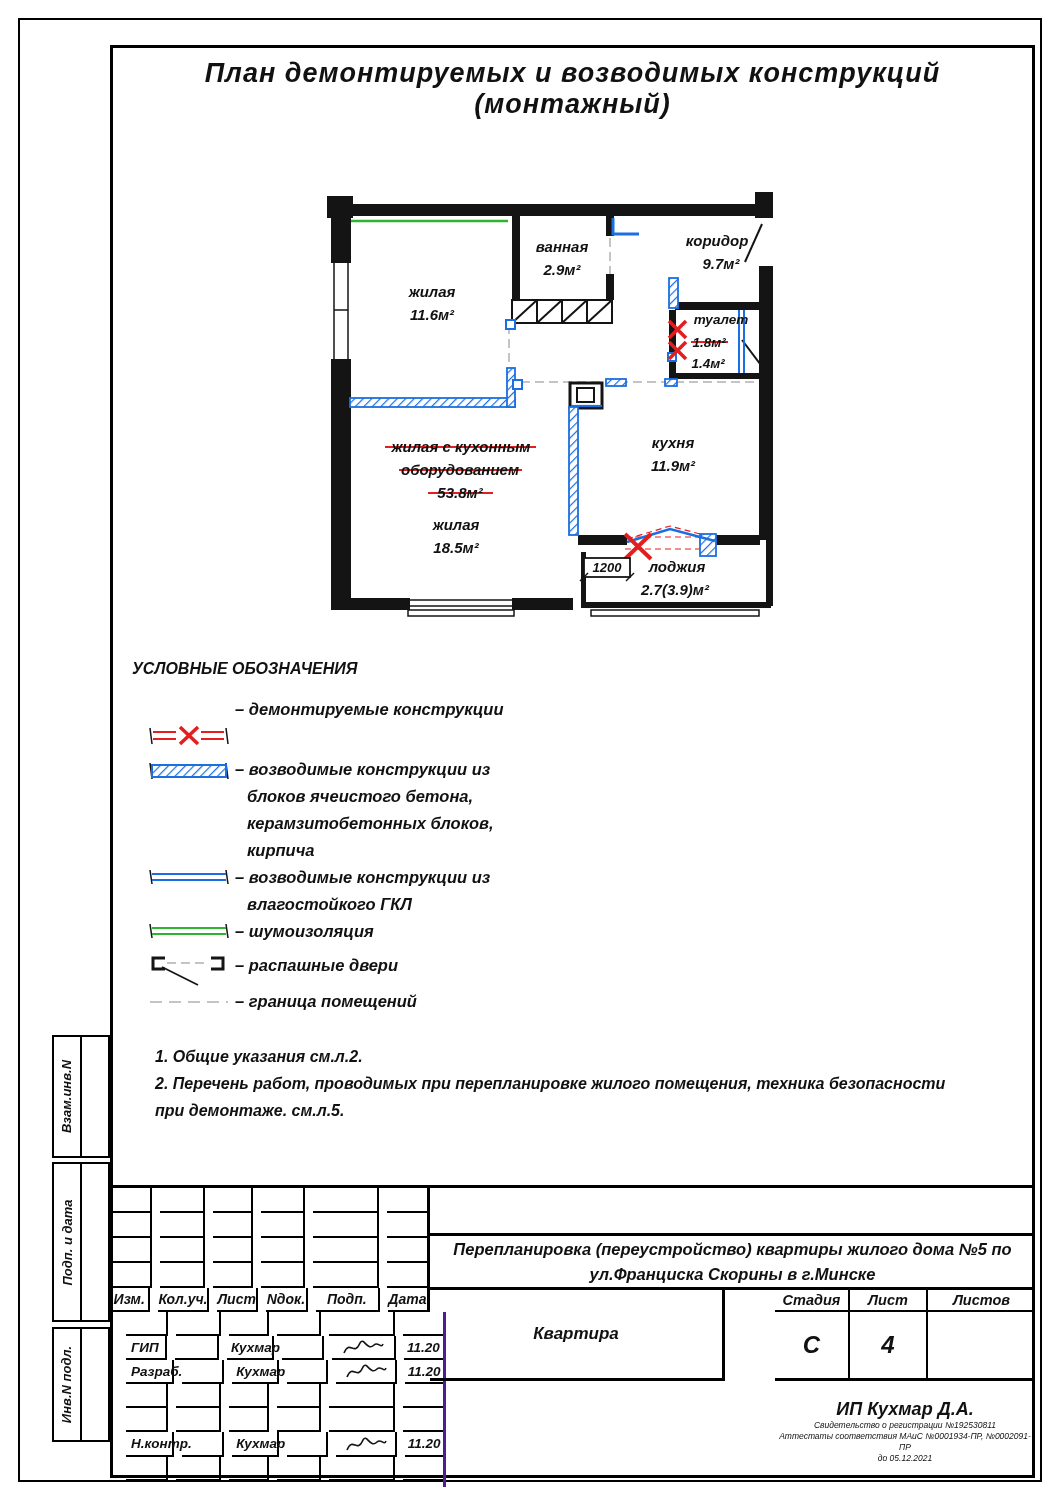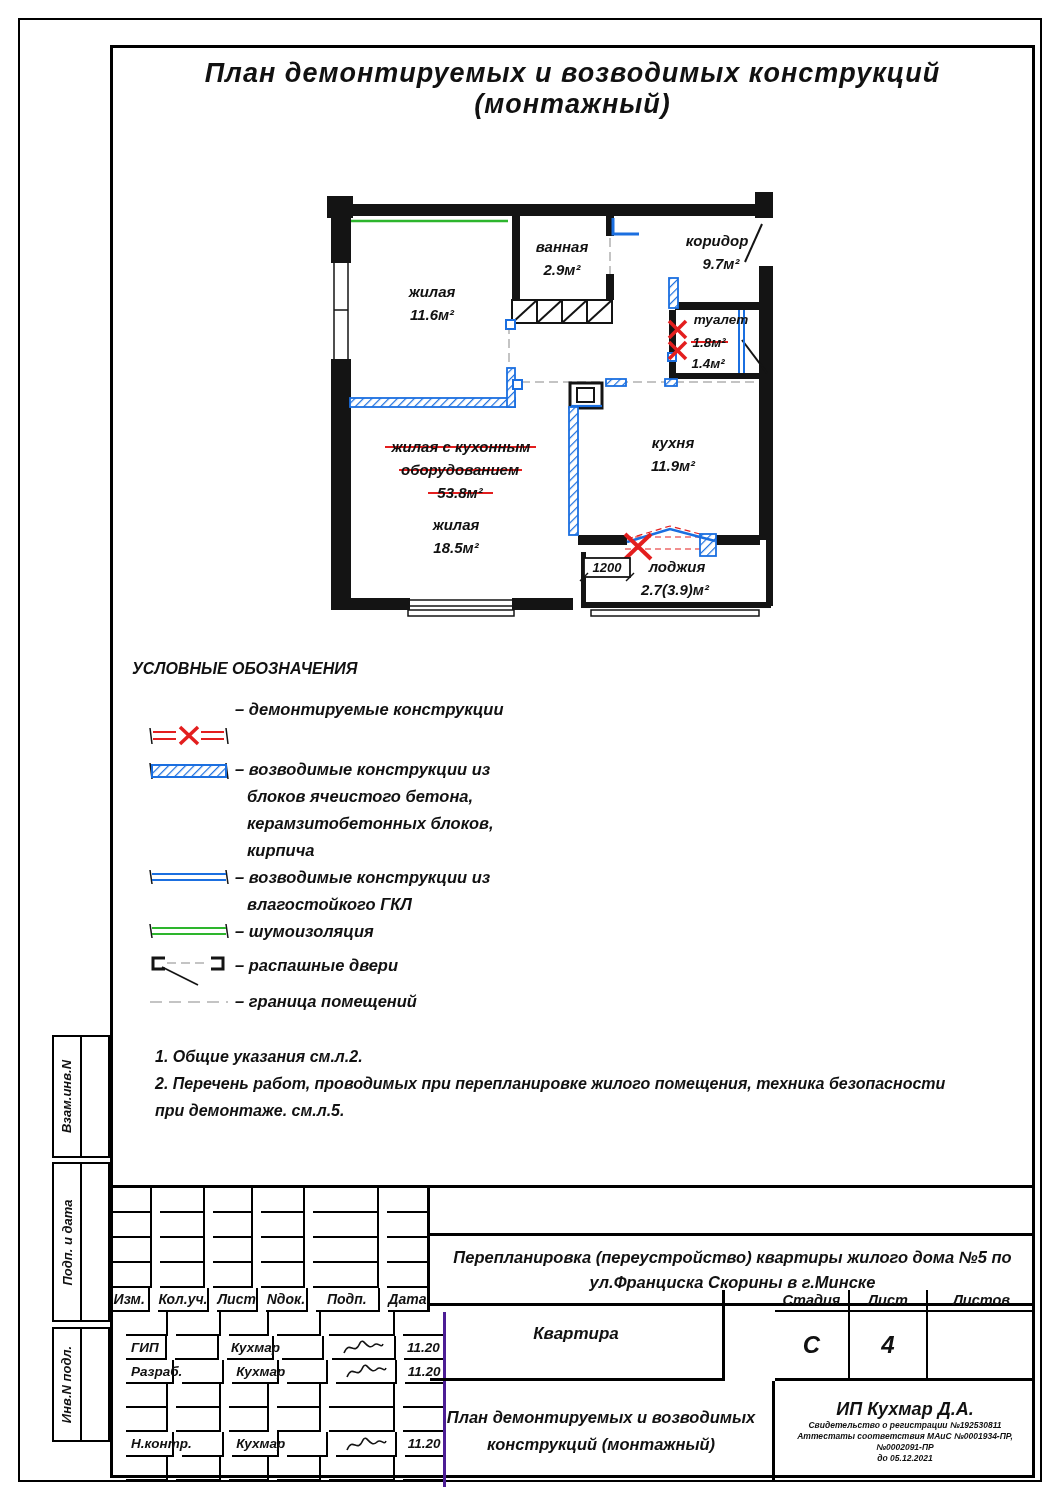--- a/index.html
+++ b/index.html
@@ -30,21 +30,21 @@
   
   #titleblock{left:110px;top:1185px;width:925px;height:293px;border-top:3px solid #000;}
   .tb-abs{position:absolute;box-sizing:border-box;}
   .row{display:flex;gap:8px;}
   .c{box-sizing:border-box;border-right:2.5px solid #000;border-bottom:2.5px solid #000;
      display:flex;align-items:center;justify-content:center;font-size:13.5px;font-weight:bold;}
   .c:last-child{border-right:none;}
   .w1{width:48px}.w2{width:52px}.w3{width:47px}.w4{width:50px}.w5{width:76px}.w6{width:47px}
   .hdr{font-size:14px;}
   .ctext{display:flex;align-items:center;justify-content:center;text-align:center;font-weight:bold;}
-  .small-cert{font-size:8.5px;line-height:11px;font-weight:bold;}
+  .small-cert{font-size:8.5px;line-height:11px;font-weight:normal;}
 </style>
 </head>
 <body>
 
 <div id="page">
 
   <div class="abs" id="outer-border"></div>
   <div class="abs" id="frame"></div>
 
   <div class="abs" id="page-title">План  демонтируемых  и  возводимых  конструкций  (монтажный)</div>
@@ -405,39 +405,35 @@
           <div class="c w2"></div>
           <div class="c w3"></div>
           <div class="c w4"></div>
           <div class="c w5"></div>
           <div class="c w6"></div>
       </div>
     </div>
 
     <div class="tb-abs" style="left:320px;top:0;width:605px;height:48px;border-bottom:3px solid #000;"></div>
 
-    <div class="tb-abs ctext" style="left:320px;top:48px;width:605px;height:70px;border-bottom:3px solid #000;font-size:16.5px;line-height:25px;flex-direction:column;">
+    <div class="tb-abs ctext" style="left:320px;top:48px;width:605px;height:54px;border-bottom:3px solid #000;font-size:16.5px;line-height:25px;flex-direction:column;">
       <div>Перепланировка (переустройство) квартиры  жилого дома №5 по</div>
       <div>ул.Франциска Скорины в г.Минске</div>
     </div>
 
     <div class="tb-abs ctext" style="left:320px;top:102px;width:295px;height:91px;border-right:3px solid #000;border-bottom:3px solid #000;font-size:17px;">Квартира</div>
 
     <div class="tb-abs ctext" style="left:665px;top:102px;width:75px;height:22px;border-right:2.5px solid #000;border-bottom:2.5px solid #000;font-size:14.5px;">Стадия</div>
     <div class="tb-abs ctext" style="left:740px;top:102px;width:78px;height:22px;border-right:2.5px solid #000;border-bottom:2.5px solid #000;font-size:14.5px;">Лист</div>
     <div class="tb-abs ctext" style="left:818px;top:102px;width:107px;height:22px;border-bottom:2.5px solid #000;font-size:14.5px;">Листов</div>
 
     <div class="tb-abs ctext" style="left:665px;top:124px;width:75px;height:69px;border-right:2.5px solid #000;border-bottom:3px solid #000;font-size:24px;">С</div>
     <div class="tb-abs ctext" style="left:740px;top:124px;width:78px;height:69px;border-right:2.5px solid #000;border-bottom:3px solid #000;font-size:24px;">4</div>
     <div class="tb-abs ctext" style="left:818px;top:124px;width:107px;height:69px;border-bottom:3px solid #000;font-size:24px;"></div>
 
-    <div class="tb-abs ctext" style="left:320px;top:193px;width:345px;height:100px;border-right:3px solid #000;font-size:16.5px;line-height:27px;flex-direction:column;">
-      <div>План демонтируемых и возводимых</div>
-      <div>конструкций (монтажный)</div>
-    </div>
 
     <div class="tb-abs ctext" style="left:665px;top:193px;width:260px;height:100px;flex-direction:column;">
       <div style="font-size:18px;font-weight:bold;">ИП Кухмар Д.А.</div>
       <div class="small-cert">Свидетельство о регистрации №192530811</div>
       <div class="small-cert">Аттестаты соответствия МАиС №0001934-ПР, №0002091-ПР</div>
       <div class="small-cert">до 05.12.2021</div>
     </div>
   </div>
 
 </div>

